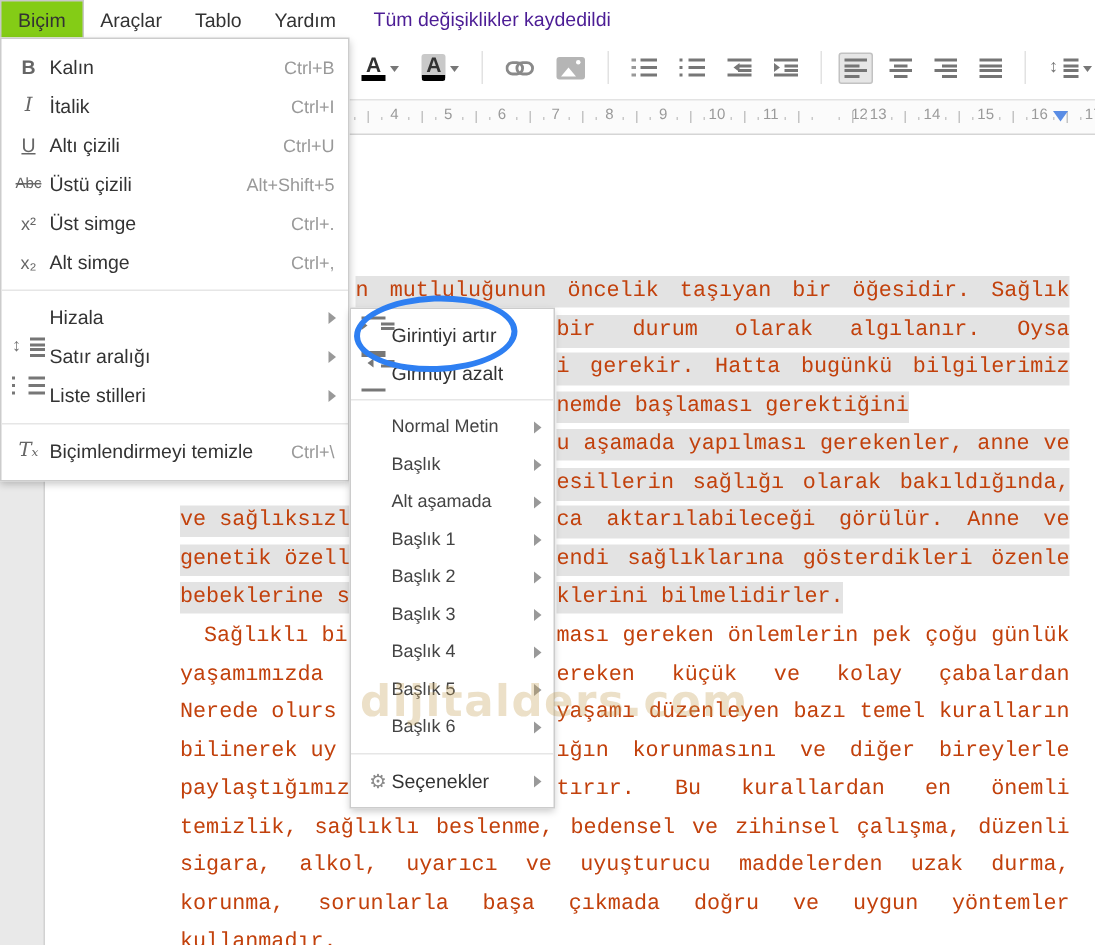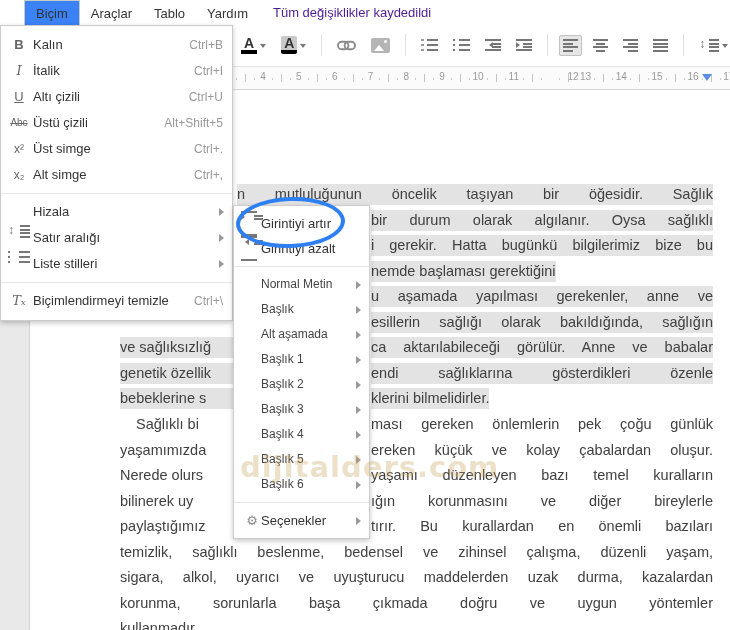--- a/index.html
+++ b/index.html
@@ -1,21 +1,21 @@
 <!DOCTYPE html>
 <html><head>
 <meta charset="utf-8">
 <style>
   html,body{margin:0;padding:0;background:#fff;}
   #app{position:relative;width:730px;height:630px;overflow:hidden;background:#fff;
        font-family:"Liberation Sans",sans-serif;}
   
   #menubar{position:absolute;left:0;top:0;width:730px;height:25px;background:#fff;z-index:30;}
   .tab{display:inline-block;padding:5px 11px 4px;font-size:13px;color:#333;cursor:pointer;}
-  .tab.active{background:#3b82f6;border:1px solid #c9c9c9;border-bottom:none;position:relative;z-index:42;margin-left:24px;}
+  .tab.active{background:#84cc16;border:1px solid #c9c9c9;border-bottom:none;position:relative;z-index:42;}
   #savestatus{display:inline-block;margin-left:14px;font-size:13px;color:#4c1d95;vertical-align:top;padding-top:5px;}
   
   #toolbar{position:absolute;left:237px;top:28px;height:34px;display:flex;align-items:center;gap:7px;z-index:5;}
   .tsep{width:1px;height:22px;background:#e2e2e2;margin:0 4px;}
   .tbtn{display:flex;align-items:center;padding:3px;border:1px solid transparent;cursor:pointer;}
   .tbtn.sel{background:#e6e6e6;border-color:#c2c2c2;border-radius:2px;}
   .crt{width:0;height:0;border:3px solid transparent;border-top:4px solid #777;margin:4px 0 0 3px;}
   .icon-text-color{font-weight:bold;font-size:14px;color:#333;line-height:13px;padding:0 3px;border-bottom:4px solid #000;}
   .icon-highlight-color{font-weight:bold;font-size:14px;color:#333;line-height:13px;padding:1px 3px 0;
      border-bottom:4px solid #000;background:#c9c9c9;border-radius:2px;}
@@ -60,22 +60,22 @@
      border-top:1px solid #e3e3e3;border-bottom:1px solid #d5d5d5;overflow:hidden;z-index:4;}
   .rnum{position:absolute;top:4px;font-size:10px;color:#9a9a9a;transform:translateX(-50%);}
   .rdot{position:absolute;top:11px;width:1px;height:2px;background:#c9c9c9;}
   .rpipe{position:absolute;top:7px;width:1px;height:8px;background:#c4c4c4;}
   .rmark{position:absolute;left:702px;top:7px;width:0;height:0;border:5px solid transparent;border-top:7px solid #5a8de5;}
   
   #canvas-strip{position:absolute;left:0;top:89px;width:29px;height:541px;background:#e9e9e9;
      border-right:1px solid #d2d2d2;z-index:1;}
   #page{position:absolute;left:30px;top:89px;right:0;bottom:0;background:#fff;z-index:0;}
   
-  .frag{position:absolute;font-family:Liberation Sans, sans-serif;font-size:14.5px;line-height:21px;
-     color:#404040;white-space:nowrap;z-index:6;}
+  .frag{position:absolute;font-family:Liberation Mono, monospace;font-size:14.5px;line-height:21px;
+     color:#c2410c;white-space:nowrap;z-index:6;}
   .frag.clip{overflow:hidden;height:21px;}
   .frag.j{white-space:normal;text-align:justify;text-align-last:justify;overflow:hidden;max-height:22px;}
   .hl{background:#e3e3e3;}
   
   .menu{position:absolute;background:#fff;border:1px solid #ccc;box-shadow:0 2px 5px rgba(0,0,0,.22);padding:6px 0;}
   #format-menu{left:0;top:25px;width:231px;z-index:40;}
   #styles-submenu{left:233px;top:205px;width:135px;z-index:45;padding:5px 0;}
   .mi{position:relative;height:26px;line-height:26px;padding-left:32px;font-size:13px;color:#333;cursor:pointer;}
   #styles-submenu .mi{height:25px;line-height:25px;padding-left:27px;}
   .mi.rowhl{background:#e9e9e9;}

